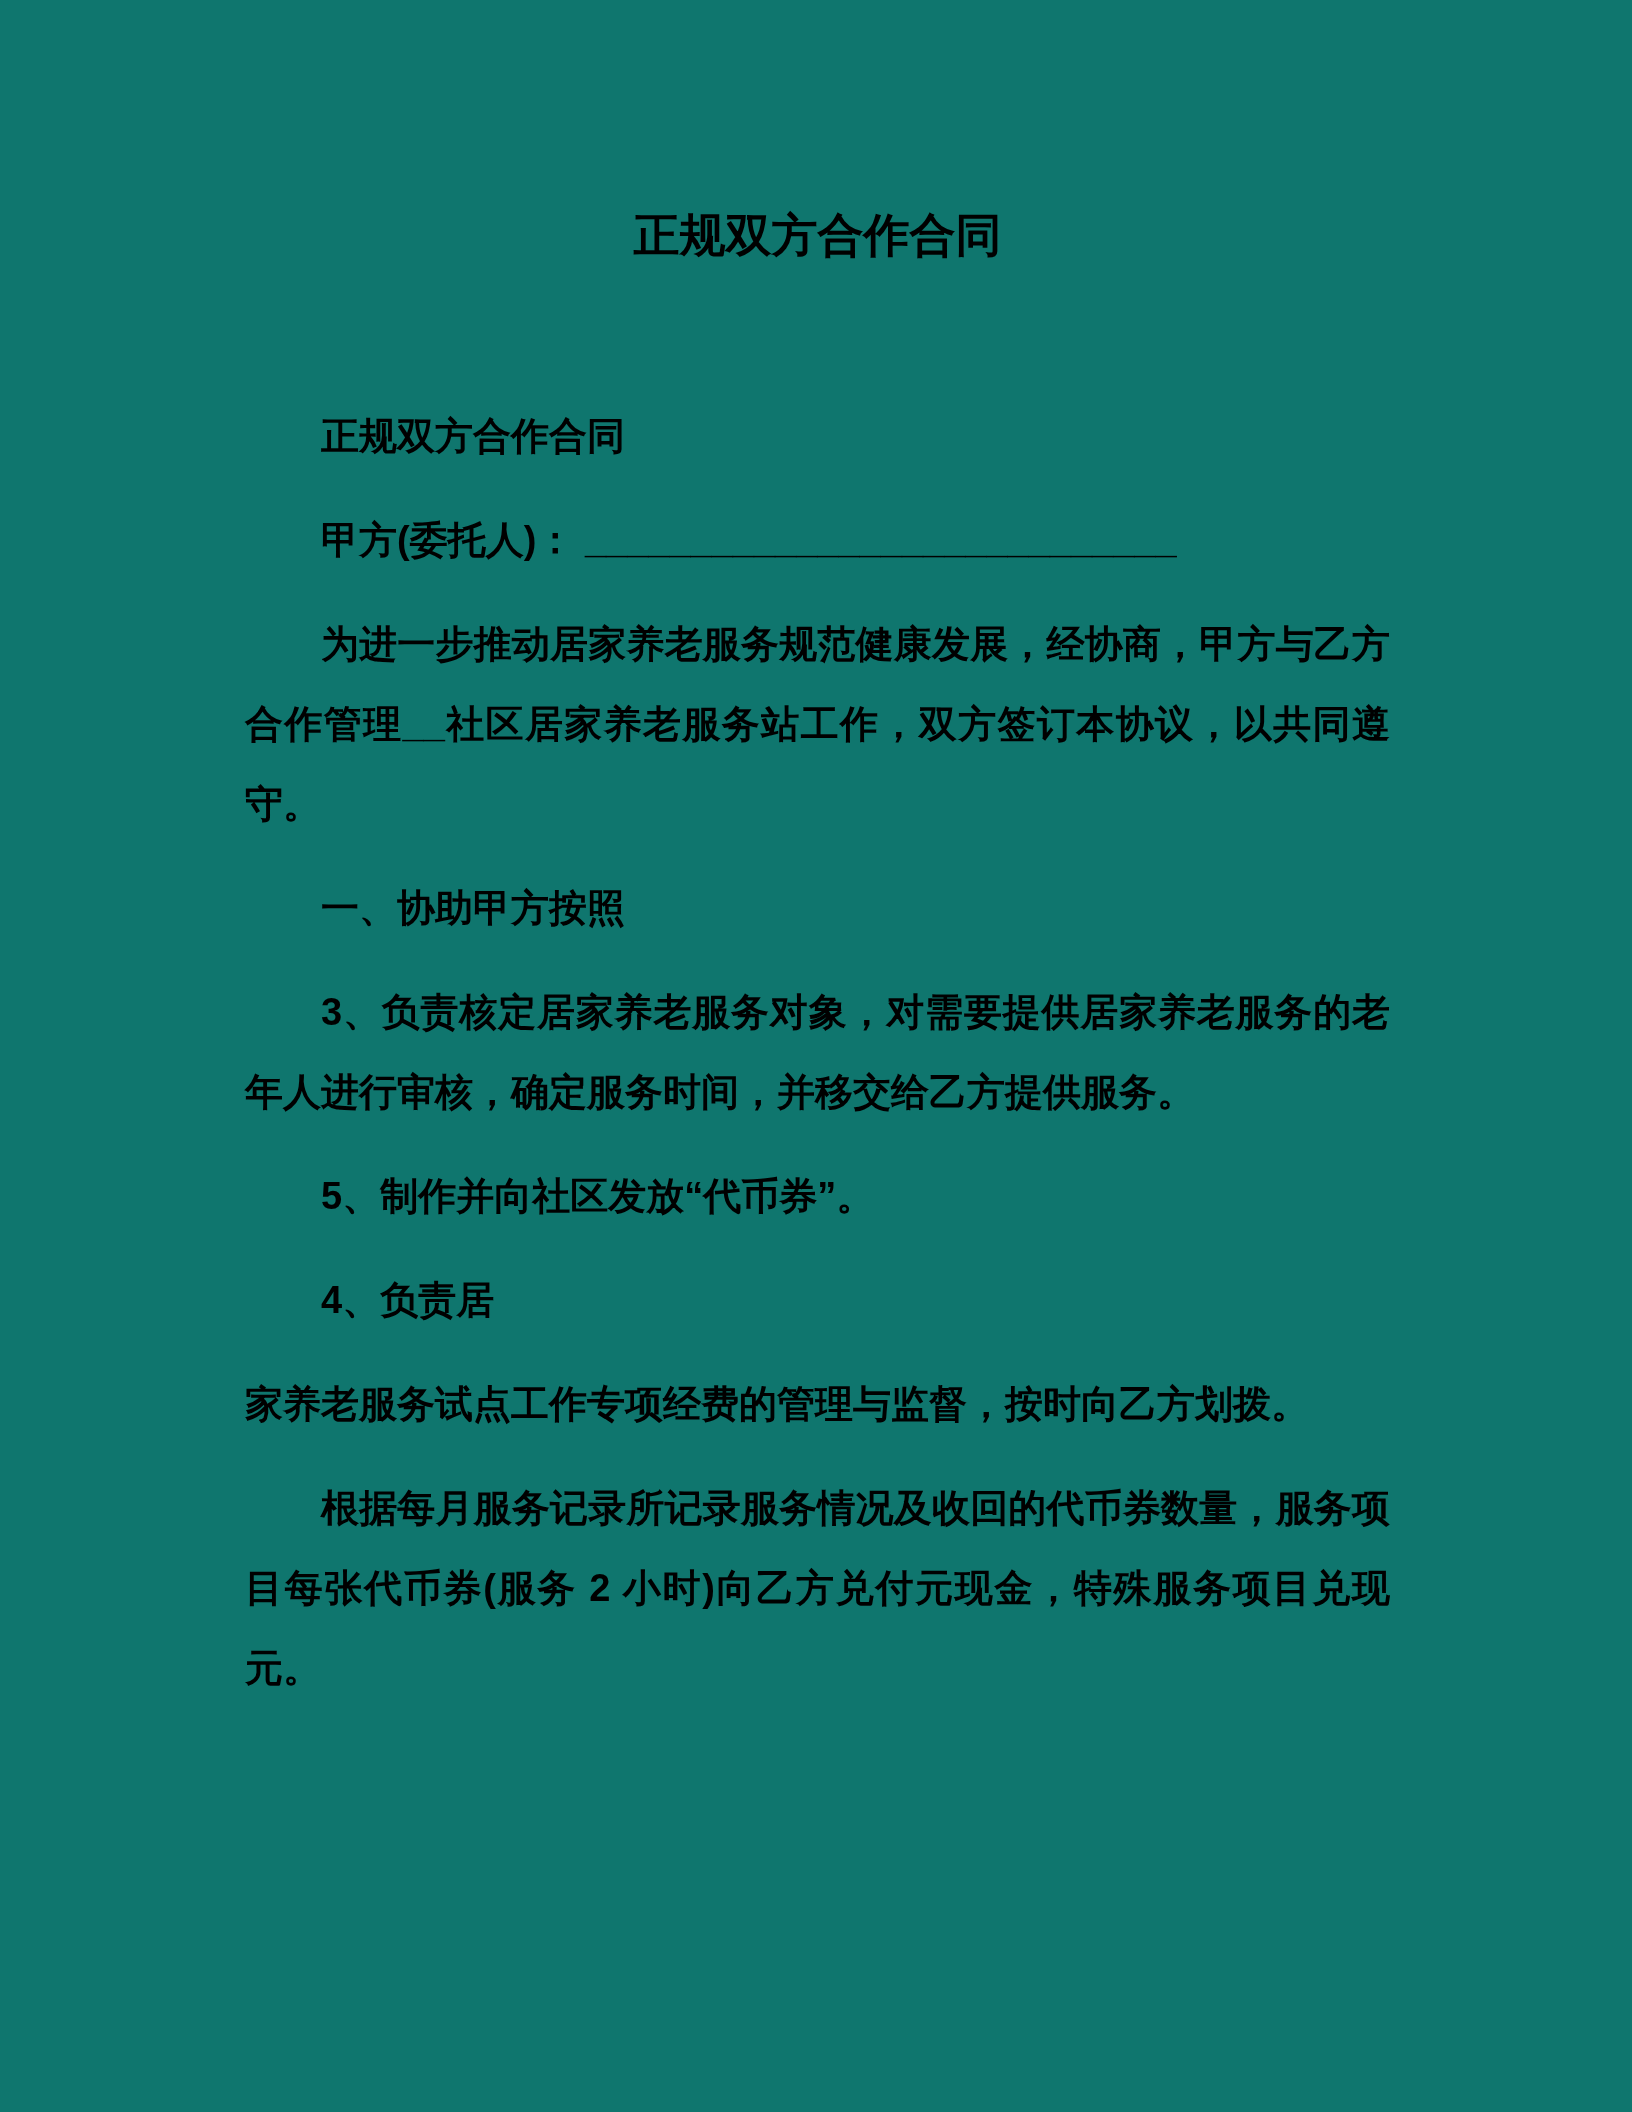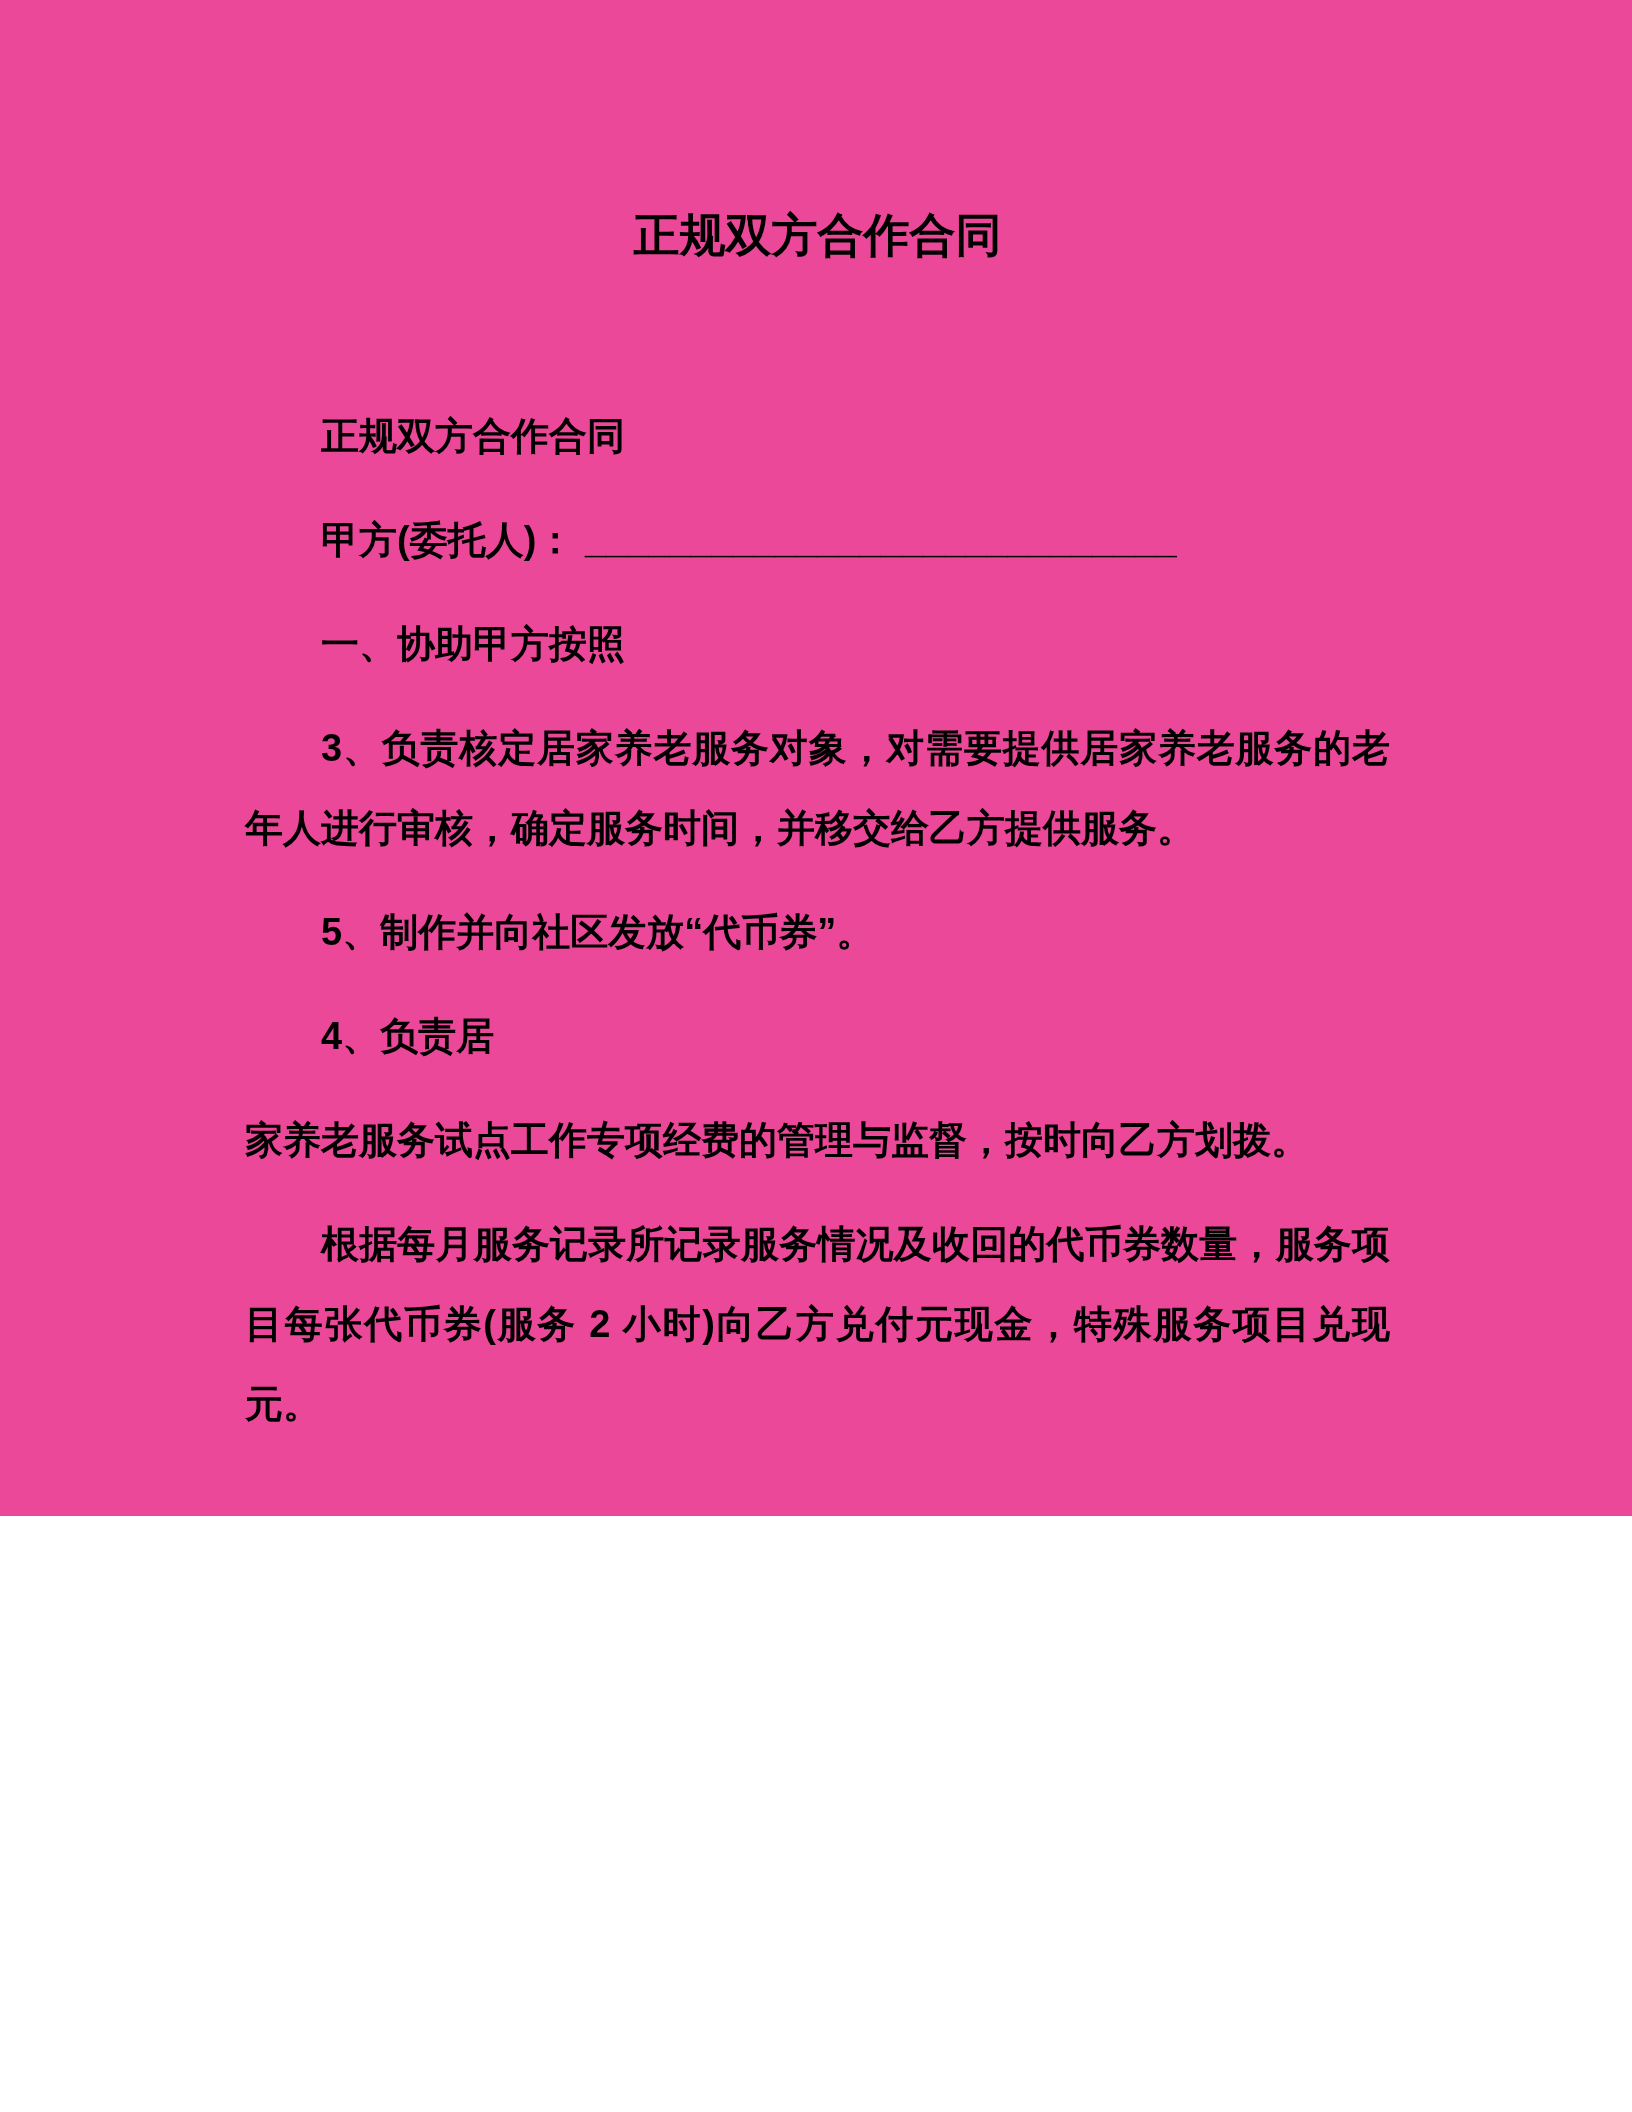--- a/index.html
+++ b/index.html
@@ -9,24 +9,24 @@
   }
   body {
     width: 1632px;
     height: 2112px;
     font-family: "Liberation Sans", sans-serif;
     color: #000000;
   }
   .page {
     box-sizing: border-box;
     width: 1632px;
-    height: 1516px;
+    height: 2112px;
     padding: 212px 242px 0 245px;
     overflow: hidden;
-    background: #ec4899;
+    background: #0f766e;
   }
   .doc-title {
     margin: 0 0 138px 0;
     font-size: 46px;
     line-height: 1.0;
     font-weight: bold;
     text-align: center;
   }
   .para {
     margin: 0 0 24px 0;
@@ -50,20 +50,21 @@
 
 <div class="page">
 
   <h1 class="doc-title">正规双方合作合同</h1>
 
   <p class="para indent">正规双方合作合同</p>
 
   <p class="para indent party"><span>甲方(委托人)：</span> <span class="blank">____________________________</span></p>
 
 
+  <p class="para indent">为进一步推动居家养老服务规范健康发展，经协商，甲方与乙方合作管理__社区居家养老服务站工作，双方签订本协议，以共同遵守。</p>
 
   <p class="para indent">一、协助甲方按照</p>
 
 
   <p class="para indent">3、负责核定居家养老服务对象，对需要提供居家养老服务的老年人进行审核，确定服务时间，并移交给乙方提供服务。</p>
 
   <p class="para indent">5、制作并向社区发放“代币券”。</p>
 
   <p class="para indent">4、负责居</p>
 

